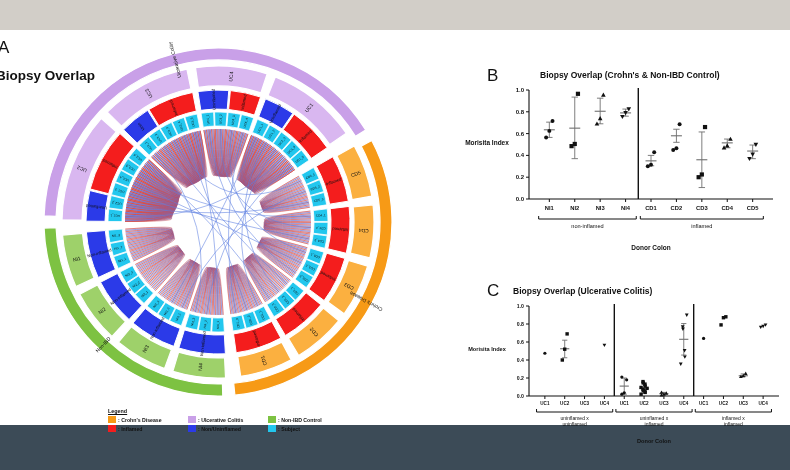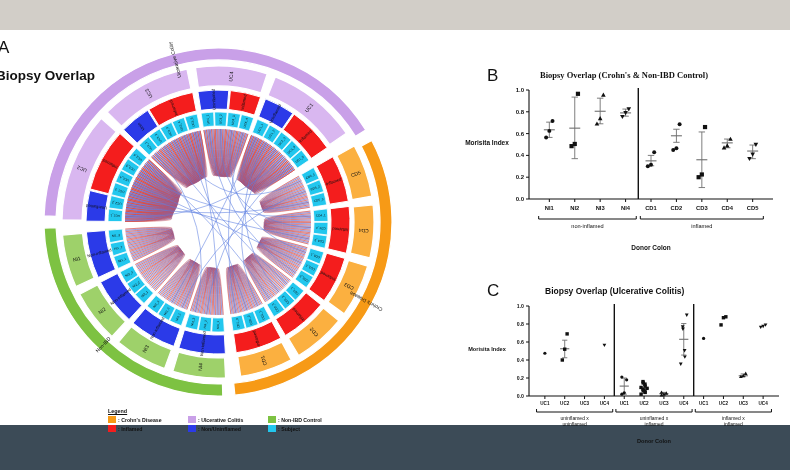--- a/index.html
+++ b/index.html
@@ -27,25 +27,25 @@
   #legend-title{font-weight:bold;text-decoration:underline;font-size:5.4px;
                 margin-bottom:2px;color:#111;}
   .legend-row{display:flex;gap:0px;margin-bottom:2px;}
   .legend-item{display:flex;align-items:center;width:80px;}
   .legend-swatch{width:8px;height:7px;margin-right:2px;flex:0 0 auto;}
   .legend-label{font-size:5.2px;font-weight:bold;white-space:nowrap;color:#111;}
 
   
   .plot-wrap{position:absolute;}
   #panelB-letter{left:487px;top:36px;}
-  #panelB-title{left:540px;top:40px;font-family:Liberation Serif, serif;}
+  #panelB-title{left:540px;top:40px;}
   #panelB{left:487px;top:52px;width:300px;height:175px;}
 
   #panelC-letter{left:487px;top:251px;}
-  #panelC-title{left:545px;top:256px;}
+  #panelC-title{left:513px;top:256px;}
   #panelC{left:487px;top:268px;width:300px;height:150px;}
 
   .plot-wrap svg{display:block;overflow:visible;}
   text{font-family:"Liberation Sans",sans-serif;}
 </style>
 </head>
 <body>
 
 <div class="band" id="top-band"></div>
 <div class="band" id="bottom-band"></div>

